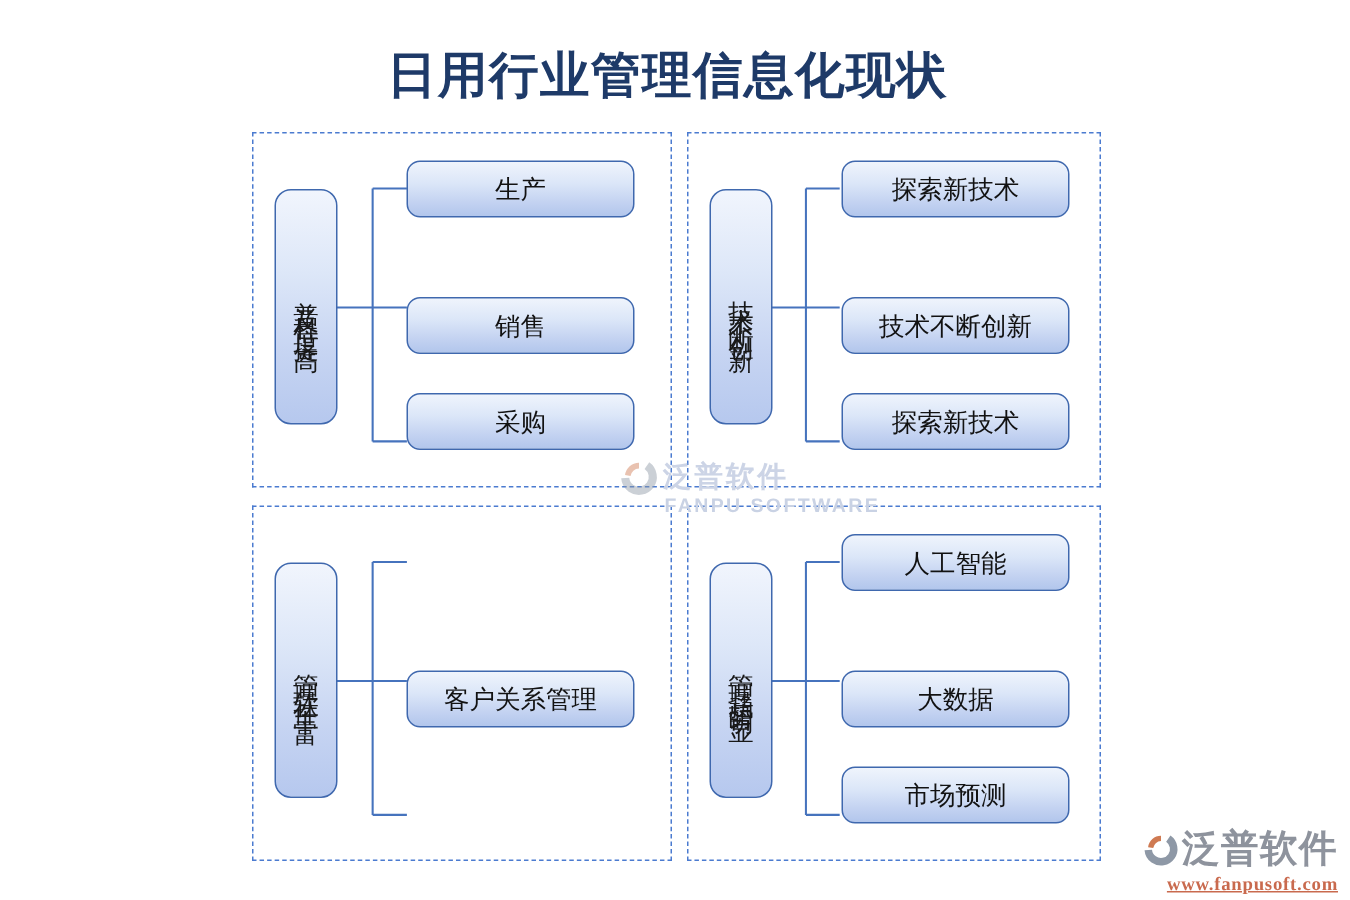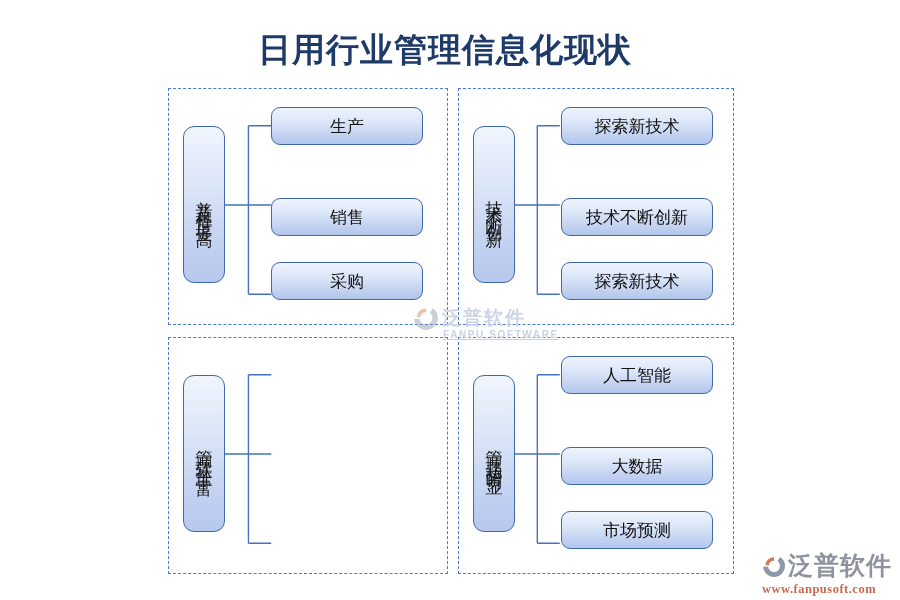--- a/index.html
+++ b/index.html
@@ -80,51 +80,51 @@
   }
   .watermark .wm-row { display: flex; align-items: center; gap: 3px; }
   .watermark .wm-brand {
     font-size: 19px;
     font-weight: bold;
     color: #ccd4e6;
     letter-spacing: 2px;
     white-space: nowrap;
   }
   .watermark .wm-sub {
-    font-size: 10px;
+    font-size: 13px;
     font-weight: bold;
     letter-spacing: 1.6px;
     color: #c9d2e4;
     margin: -2px 0 4px 30px;
     white-space: nowrap;
-    text-decoration: underline;
   }
   .footer-logo {
     position: absolute;
     left: 762px; top: 549px;
     z-index: 5;
     font-family: "Liberation Sans", "DejaVu Sans", sans-serif;
   }
   .footer-logo .fl-row { display: flex; align-items: center; gap: 2px; }
   .footer-logo .fl-brand {
     font-size: 25px;
     font-weight: bold;
     color: #8e939d;
     letter-spacing: 1px;
     white-space: nowrap;
   }
   .footer-logo .fl-url {
     font-size: 12.5px;
     font-weight: bold;
     color: #c96a4e;
     letter-spacing: 0.5px;
-    text-align: left;
+    text-align: right;
     margin-top: 0px;
     font-family: "Liberation Serif", serif;
     white-space: nowrap;
+    text-decoration: underline;
   }
   .logo-icon { display: inline-block; }
 </style>
 </head>
 <body>
 
 <div class="canvas">
 
   <div class="title">日用行业管理信息化现状</div>
 
@@ -146,20 +146,21 @@
     <div class="node n1">探索新技术</div>
     <div class="node n2">技术不断创新</div>
     <div class="node n3">探索新技术</div>
   </div>
 
   <div class="quadrant q-bl">
     <svg class="connector" viewBox="0 0 280 237" preserveAspectRatio="none">
       <path d="M80 37 V207 M80 37 H103 M80 207 H103 M56 117 H103" stroke="#4673bd" stroke-width="1.4" fill="none"></path>
     </svg>
     <div class="vlabel">管理软件丰富</div>
+    <div class="node n2">客户关系管理</div>
   </div>
 
   <div class="quadrant q-br">
     <svg class="connector" viewBox="0 0 280 237" preserveAspectRatio="none">
       <path d="M80 37 V207 M80 37 H103 M80 207 H103 M56 117 H103" stroke="#4673bd" stroke-width="1.4" fill="none"></path>
     </svg>
     <div class="vlabel">管理趋势明显</div>
     <div class="node n1">人工智能</div>
     <div class="node n2">大数据</div>
     <div class="node n3">市场预测</div>

